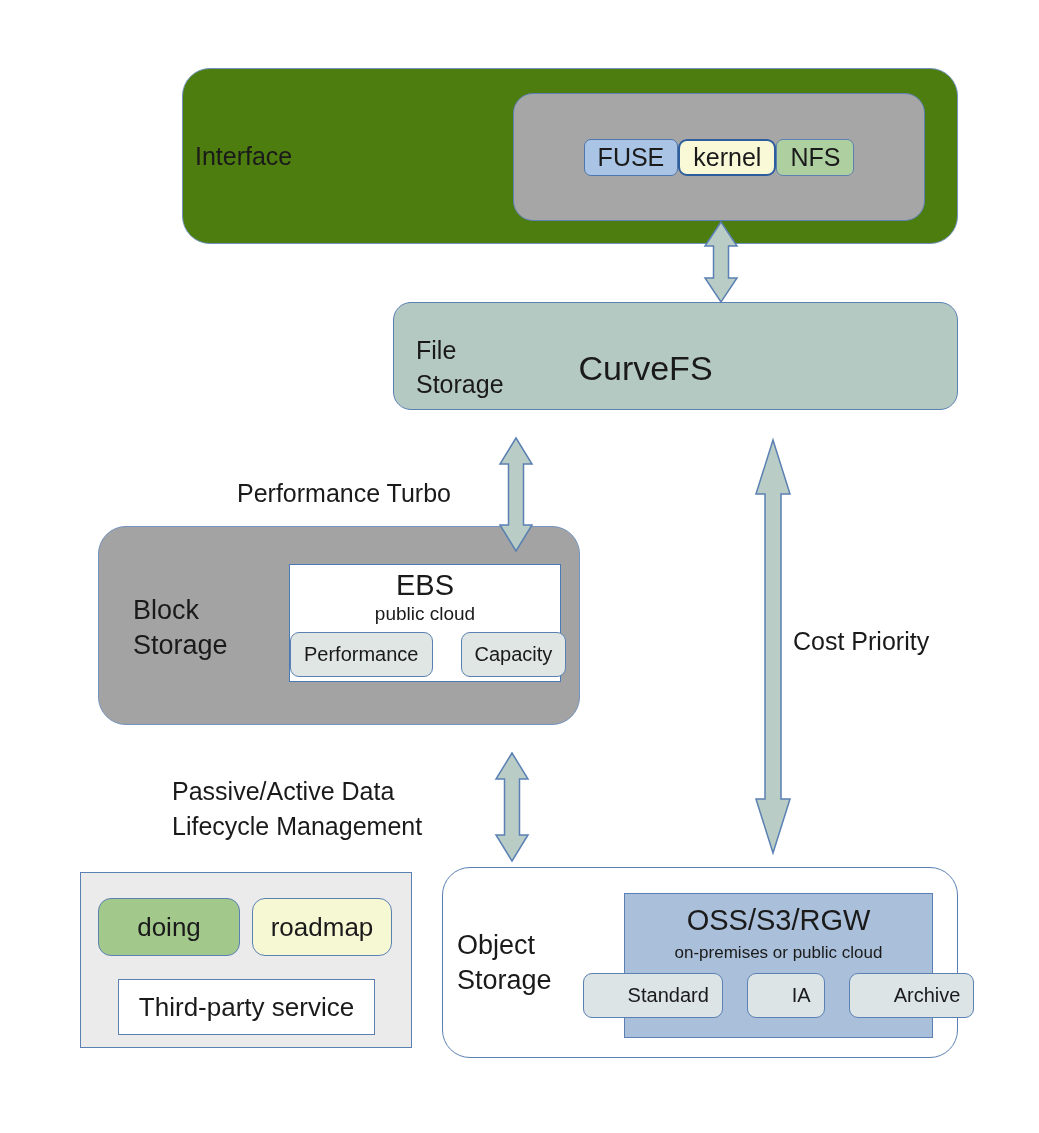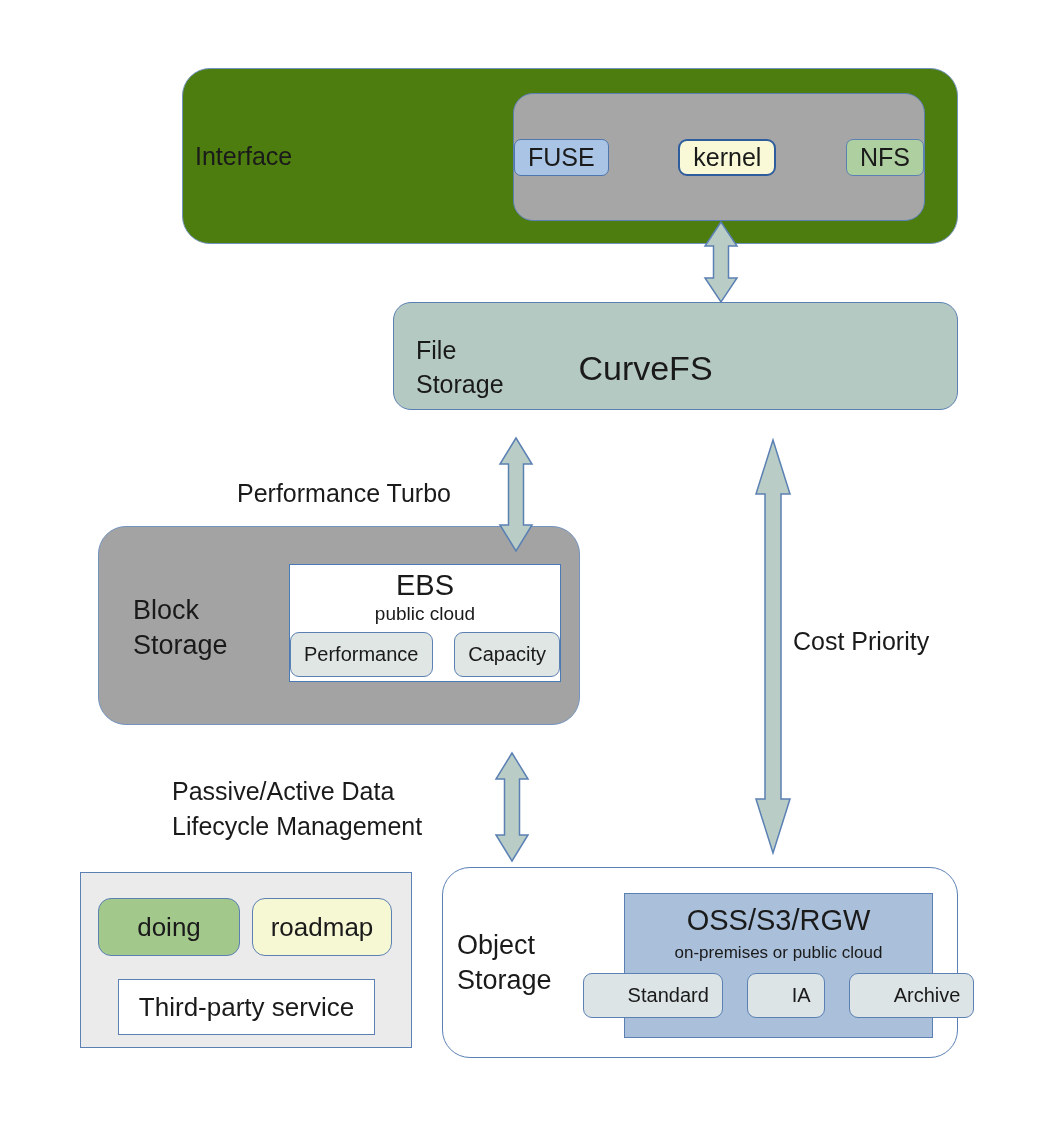--- a/index.html
+++ b/index.html
@@ -26,21 +26,21 @@
   .interface-label {
     position: absolute; left: 12px; top: 0; height: 100%;
     display: flex; align-items: center;
     font-size: 25px;
   }
   .inner-gray-box {
     position: absolute; left: 330px; top: 24px; width: 412px; height: 128px;
     background: #a6a6a6;
     border: 1.5px solid #5b80b3;
     border-radius: 20px;
-    display: flex; align-items: center; justify-content: space-between; 
+    display: flex; align-items: center; justify-content: center; 
   }
   .chip {
     display: inline-flex; align-items: center; justify-content: center;
     height: 37px; padding: 0 13px;
     font-size: 25px;
     border-radius: 7px;
   }
   .chip-fuse   { background: #a9c4e4; border: 1.5px solid #4f76ad; }
   .chip-kernel { background: #f9f9d8; border: 2.5px solid #2e5d9e; border-radius: 9px; }
   .chip-nfs    { background: #aecfa0; border: 1.5px solid #5b80b3; }
@@ -72,21 +72,21 @@
     font-size: 27px; line-height: 35px;
   }
   .ebs-box {
     position: absolute; left: 190px; top: 37px; width: 272px; height: 118px;
     background: #ffffff;
     border: 1.5px solid #4a7ab5;
     text-align: center;
   }
   .ebs-title { font-size: 29px; margin-top: 4px; }
   .ebs-subtitle { font-size: 19px; margin-top: 1px; }
-  .tier-row { display: flex; justify-content: space-between; gap: 4px; margin-top: 7px; }
+  .tier-row { display: flex; justify-content: flex-start; gap: 28px; margin-top: 7px; }
   .tier-btn {
     display: inline-flex; align-items: center; justify-content: center;
     height: 45px; padding: 0 13px;
     background: #dfe6e3;
     border: 1.5px solid #5b80b3;
     border-radius: 9px;
     font-size: 20px;
   }
 
   .object-box {

